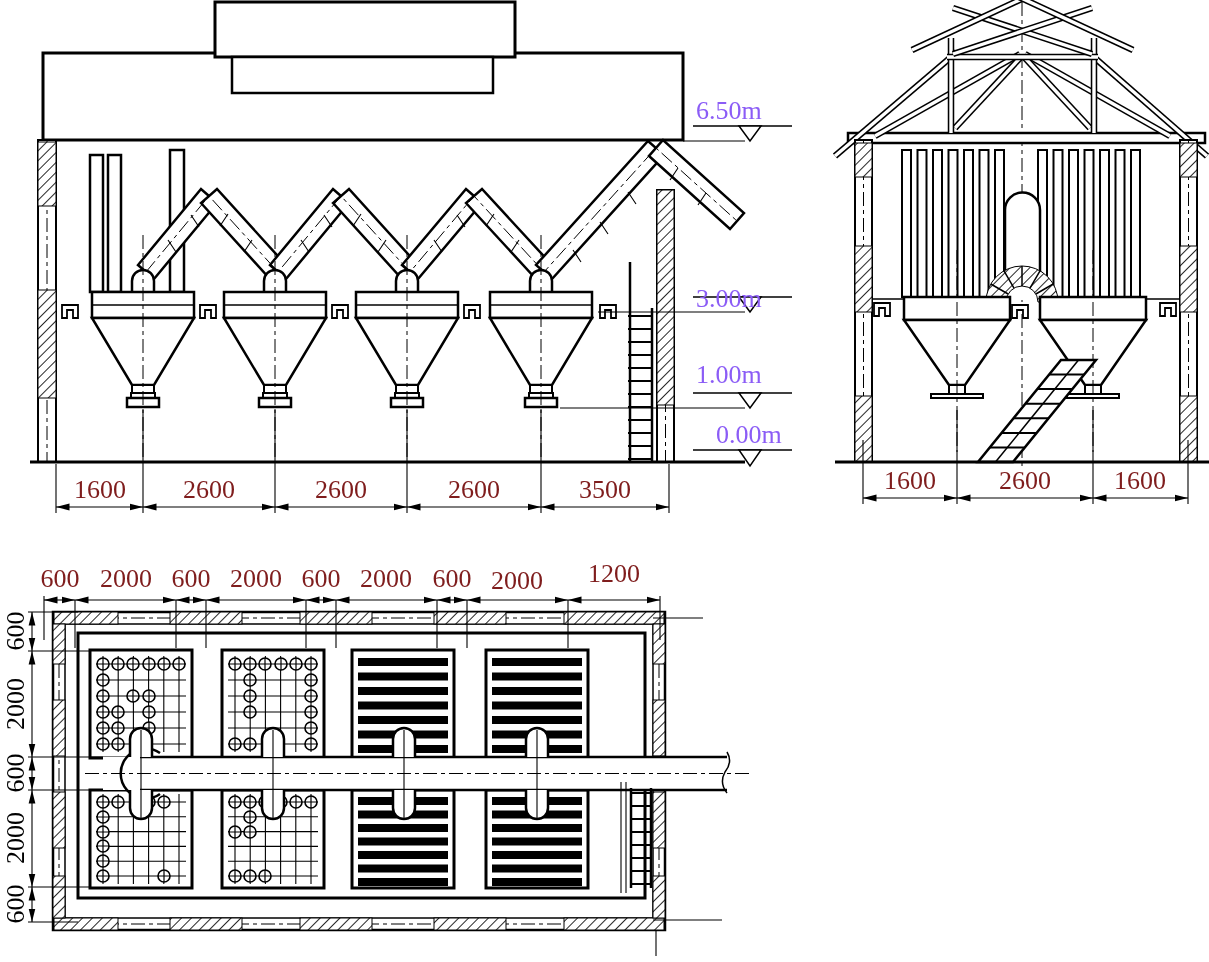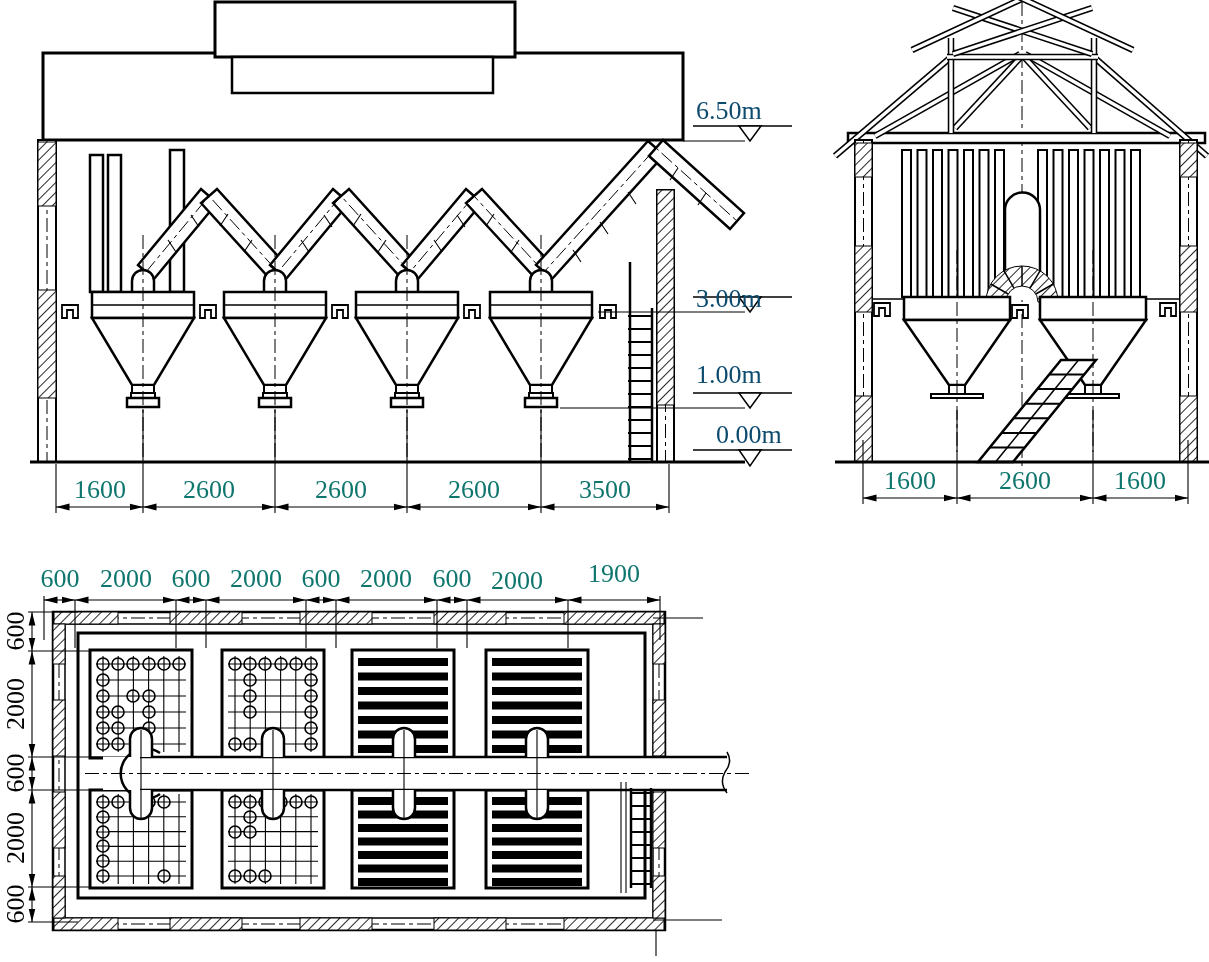--- a/index.html
+++ b/index.html
@@ -1,20 +1,20 @@
 <!DOCTYPE html>
 <html><head>
 <meta charset="utf-8">
 <style>
   html,body{margin:0;padding:0;background:#fff;}
   #stage{position:relative;width:1209px;height:962px;background:#ffffff;overflow:hidden;
          font-family:"Liberation Serif", serif;}
   svg{position:absolute;left:0;top:0;}
-  .lbl{position:absolute;transform:translateX(-50%);font-size:26px;color:#0f766e;white-space:nowrap;line-height:1;}
-  .lvl{position:absolute;font-size:26px;color:#0c4a6e;white-space:nowrap;line-height:1;}
+  .lbl{position:absolute;transform:translateX(-50%);font-size:26px;color:#7f1d1d;white-space:nowrap;line-height:1;}
+  .lvl{position:absolute;font-size:26px;color:#8b5cf6;white-space:nowrap;line-height:1;}
   .rot{position:absolute;transform:translate(-50%,-50%) rotate(-90deg);font-size:26px;color:#000;white-space:nowrap;line-height:1;}
   
   .o3{fill:#fff;stroke:#000;stroke-width:3}
   .o25{fill:#fff;stroke:#000;stroke-width:2.5}
   .o2{fill:#fff;stroke:#000;stroke-width:2}
   .ln3{stroke:#000;stroke-width:3;fill:none}
   .ln25{stroke:#000;stroke-width:2.5;fill:none}
   .ln2{stroke:#000;stroke-width:2;fill:none}
   .ln15{stroke:#000;stroke-width:1.5;fill:none}
   .ln1{stroke:#000;stroke-width:1.1;fill:none}
@@ -480,21 +480,21 @@
 <div class="lbl" style="left:1140px;top:468px">1600</div>
 
 <div class="lbl" style="left:60px;top:566px">600</div>
 <div class="lbl" style="left:126px;top:566px">2000</div>
 <div class="lbl" style="left:191px;top:566px">600</div>
 <div class="lbl" style="left:256px;top:566px">2000</div>
 <div class="lbl" style="left:321px;top:566px">600</div>
 <div class="lbl" style="left:386px;top:566px">2000</div>
 <div class="lbl" style="left:452px;top:566px">600</div>
 <div class="lbl" style="left:517px;top:568px">2000</div>
-<div class="lbl" style="left:614px;top:561px">1900</div>
+<div class="lbl" style="left:614px;top:561px">1200</div>
 
 <div class="rot" style="left:16px;top:631px">600</div>
 <div class="rot" style="left:16px;top:704px">2000</div>
 <div class="rot" style="left:16px;top:773px">600</div>
 <div class="rot" style="left:16px;top:838px">2000</div>
 <div class="rot" style="left:16px;top:904px">600</div>
 
 </div>
 
 </body></html>

